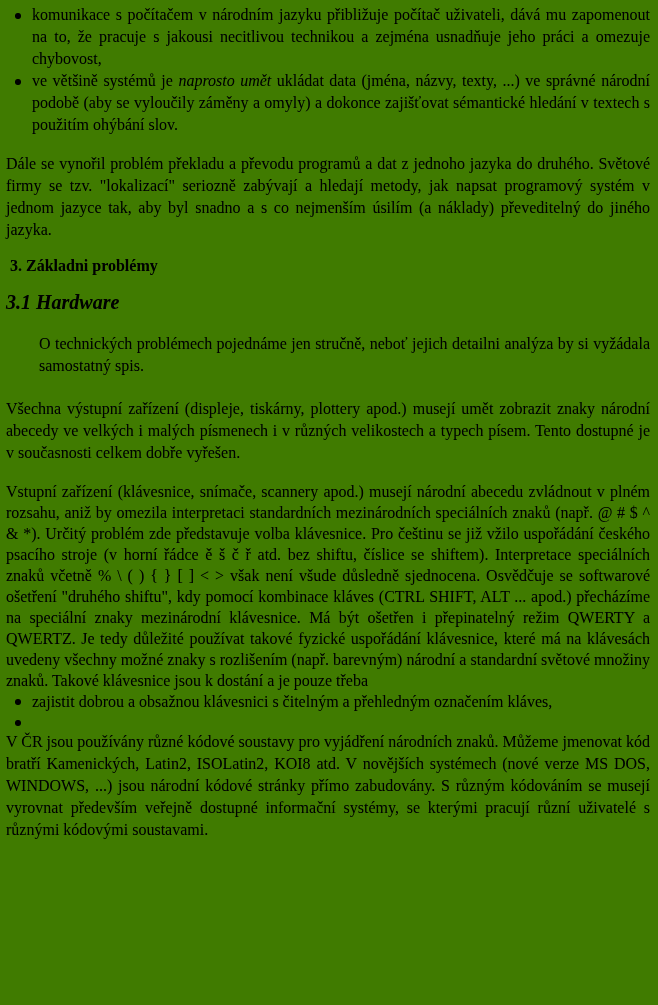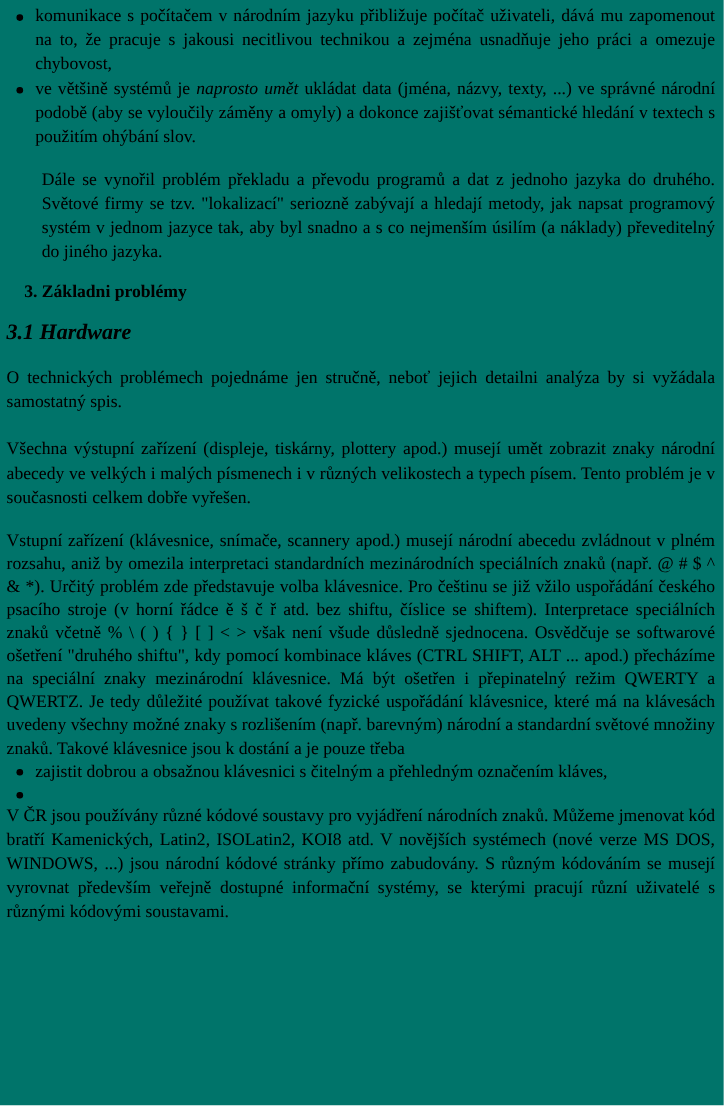--- a/index.html
+++ b/index.html
@@ -10,21 +10,21 @@
   body {
     width: 658px;
     height: 1005px;
     overflow: hidden;
   }
   .page {
     box-sizing: border-box;
     width: 658px;
     height: 1005px;
     padding: 4px 8px 0 6px;
-    background: #0f766e;
+    background: #4d7c0f;
     color: #141414;
     font-family: "Liberation Serif", "DejaVu Serif", serif;
     font-size: 16px;
     line-height: 22px;
     text-align: justify;
     filter: blur(0.3px) contrast(1.25);
   }
   p { margin: 0; }
   ul.bullets {
     list-style: none;
@@ -37,37 +37,37 @@
   }
   ul.bullets li .dot {
     position: absolute;
     left: 9px;
     top: 9px;
     width: 6px;
     height: 6px;
     border-radius: 50%;
     background: #141414;
   }
-  .para-localization { margin-top: 17px; margin-left: 32px; }
+  .para-localization { margin-top: 17px; }
   h2.heading1 {
-    margin: 14px 0 0 16px;
+    margin: 14px 0 0 4px;
     font-size: 16px;
     font-weight: bold;
     line-height: 22px;
     text-align: left;
   }
   h3.heading2 {
     margin: 14px 0 0 0;
     font-size: 20px;
     font-weight: bold;
     font-style: italic;
     line-height: 22px;
     text-align: left;
   }
-  .para-hw-intro  { margin-top: 20px; }
+  .para-hw-intro  { margin-top: 20px; margin-left: 33px; }
   .para-output    { margin-top: 21px; }
   .para-input     { margin-top: 17px; line-height: 21px; }
   ul.kb-bullets   { line-height: 21px; }
   ul.kb-bullets li { padding-left: 26px; }
   ul.kb-bullets li .dot { top: 8px; }
   .para-law       { margin-top: 16px; }
   .heading-kodovani { margin-top: 17px; }
   .para-encoding  { margin-top: 19px; font-family: Liberation Serif, serif; }
   em { font-style: italic; }
 </style>
@@ -88,21 +88,21 @@
   </ul>
 
   <p class="para-localization">Dále se vynořil problém překladu a převodu programů a dat z jednoho jazyka do druhého. Světové firmy se tzv. "lokalizací" seriozně zabývají a hledají metody, jak napsat programový systém v jednom jazyce tak, aby byl snadno a s co nejmenším úsilím (a náklady) převeditelný do jiného jazyka.</p>
 
   <h2 class="heading1">3. Základni problémy</h2>
 
   <h3 class="heading2">3.1 Hardware</h3>
 
   <p class="para-hw-intro">O technických problémech pojednáme jen stručně, neboť jejich detailni analýza by si vyžádala samostatný spis.</p>
 
-  <p class="para-output">Všechna výstupní zařízení (displeje, tiskárny, plottery apod.) musejí umět zobrazit znaky národní abecedy ve velkých i malých písmenech i v různých velikostech a typech písem. Tento problém je v současnosti celkem dobře vyřešen.</p>
+  <p class="para-output">Všechna výstupní zařízení (displeje, tiskárny, plottery apod.) musejí umět zobrazit znaky národní abecedy ve velkých i malých písmenech i v různých velikostech a typech písem. Tento dostupné je v současnosti celkem dobře vyřešen.</p>
 
   <p class="para-input">Vstupní zařízení (klávesnice, snímače, scannery apod.) musejí národní abecedu zvládnout v plném rozsahu, aniž by omezila interpretaci standardních mezinárodních speciálních znaků (např. @ # $ ^ &amp; *). Určitý problém zde představuje volba klávesnice. Pro češtinu se již vžilo uspořádání českého psacího stroje (v horní řádce ě š č ř atd. bez shiftu, číslice se shiftem). Interpretace speciálních znaků včetně % \ ( ) { } [ ] &lt; &gt; však není všude důsledně sjednocena. Osvědčuje se softwarové ošetření "druhého shiftu", kdy pomocí kombinace kláves (CTRL SHIFT, ALT ... apod.) přecházíme na speciální znaky mezinárodní klávesnice. Má být ošetřen i přepinatelný režim QWERTY a QWERTZ. Je tedy důležité používat takové fyzické uspořádání klávesnice, které má na klávesách uvedeny všechny možné znaky s rozlišením (např. barevným) národní a standardní světové množiny znaků. Takové klávesnice jsou k dostání a je pouze třeba</p>
 
   <ul class="bullets kb-bullets">
     <li>
       <span class="dot"></span>
       <span>zajistit dobrou a obsažnou klávesnici s čitelným a přehledným  označením kláves,</span>
     </li>
     <li>
       <span class="dot"></span>

